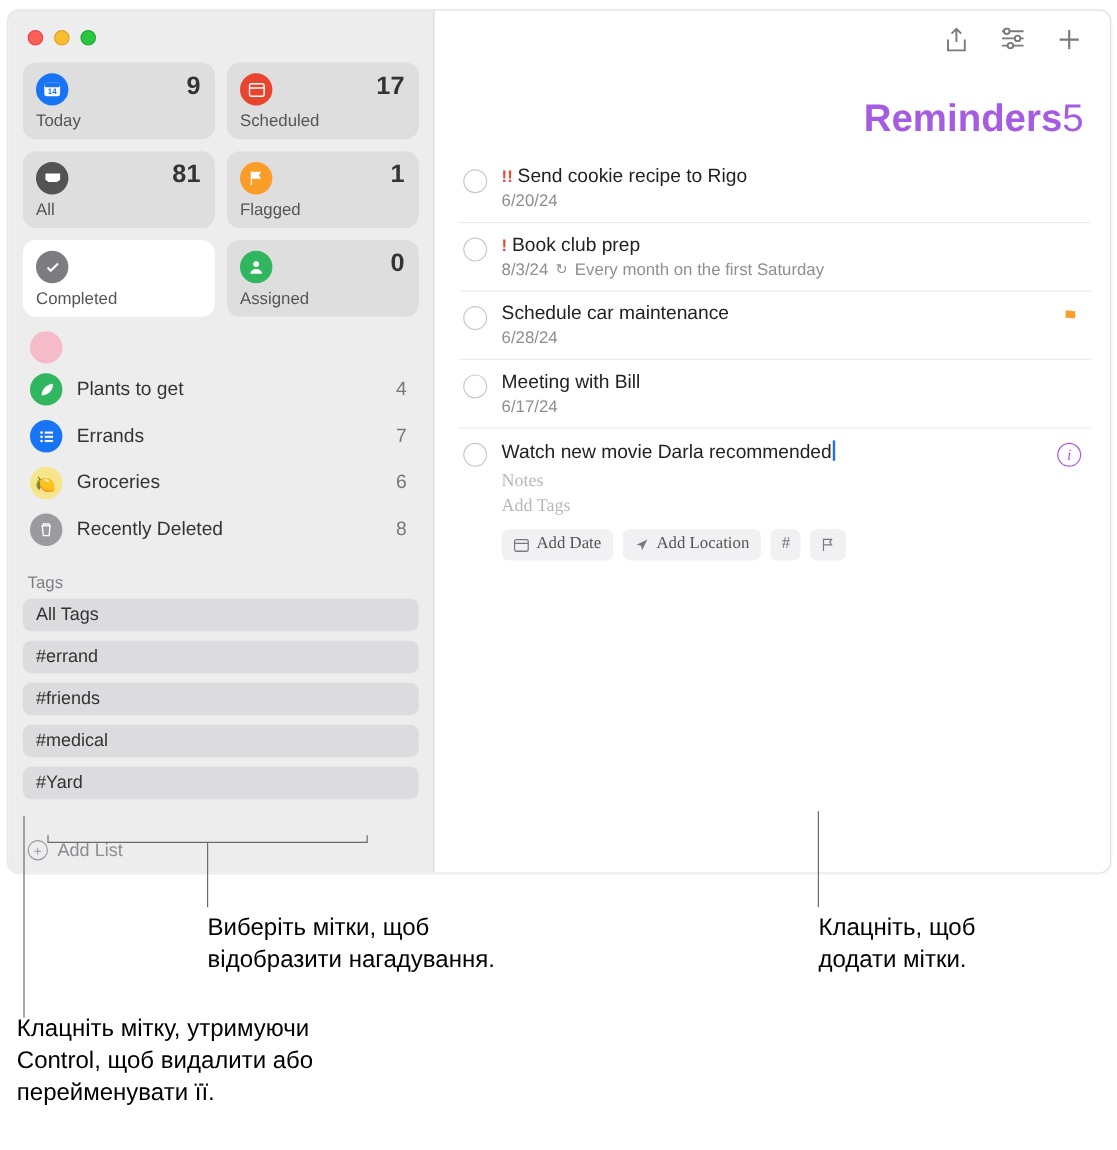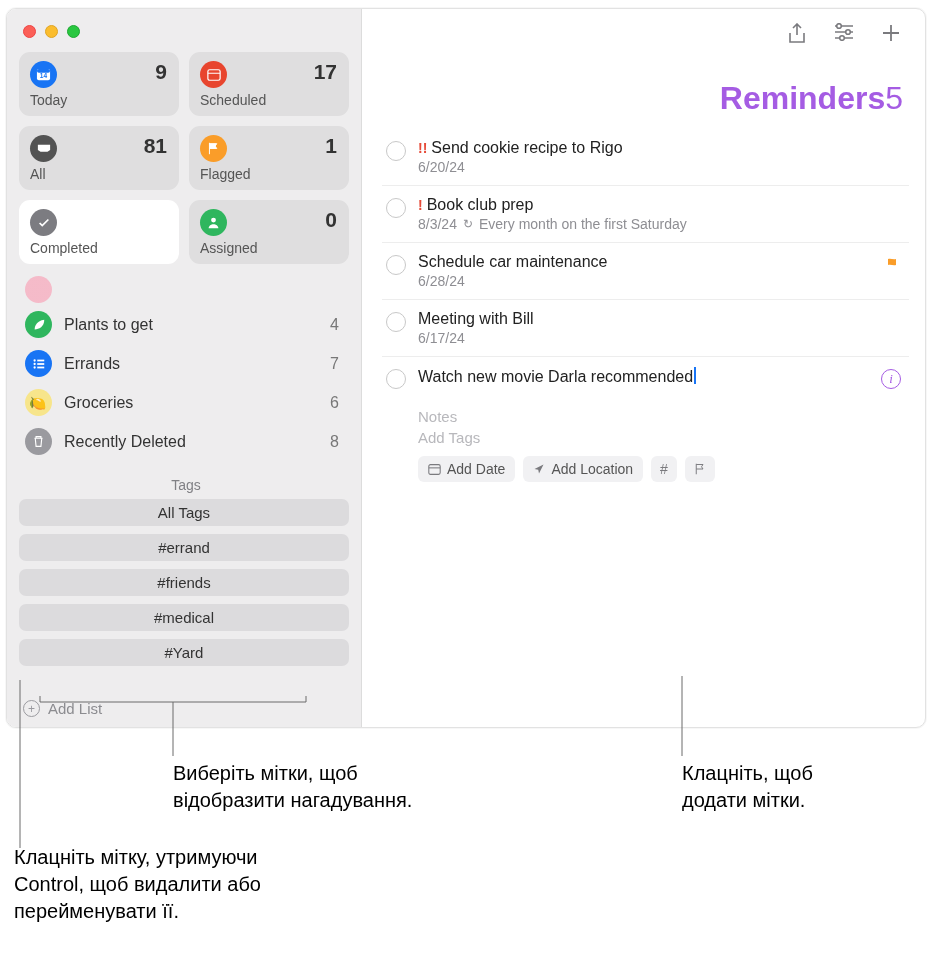--- a/index.html
+++ b/index.html
@@ -92,21 +92,21 @@
     display: inline-flex; align-items:center; justify-content:center;
     color:#fff; font-size:14px; flex-shrink: 0;
   }
   .li-pink { background: linear-gradient(#ff6f91,#ff6f91); opacity:.4; }
   .li-green { background:#2fb65e; }
   .li-blue { background:#1874f4; }
   .li-yellow { background:#f7e58b; }
   .li-gray { background:#9a9a9f; }
   .list-row .li-label { flex:1; font-size:16px; color:#333; }
   .list-row .li-count { color:#777; font-size:16px; margin-right: 4px; }
-  .tags-section { margin-top: 16px; text-align: center; }
+  .tags-section { margin-top: 16px; }
   .tags-title { color:#818185; font-size:14px; margin-bottom: 6px; padding-left:4px; }
   .tags-wrap { display:flex; flex-wrap:wrap; gap:8px;flex-direction:column; }
   .tag-chip {
     background:#dcdbdd; border-radius:7px;
     padding:5px 11px; font-size:15px; color:#333;
   }
   .add-list {
     display:flex; align-items:center; gap:8px;
     color:#8c8c90; font-size:15px;
     padding: 12px 4px 10px 4px; margin-top:auto;
@@ -150,21 +150,21 @@
   }
   .r-sub { font-size:14px; color:#8e8e93; margin-top:2px; display:flex; align-items:center; gap:6px; }
   .repeat-icon { font-size:12px; }
   .flag-ind { position:absolute; right:8px; top:14px; color:#fa9d29; font-size:16px; }
   .info-ind {
     position:absolute; right:8px; top:12px;
     width:20px; height:20px; border:1.8px solid #a55ce3; border-radius:50%;
     display:inline-flex; align-items:center; justify-content:center;
     color:#a55ce3; font-size:13px; font-style:italic; font-family: Georgia, serif;
   }
-  .edit-extra { margin-top:20px; }
+  .edit-extra { margin-top:4px;font-family:Liberation Serif, serif; }
   .edit-placeholder { color:#b8b8bc; font-size:15px; padding:2px 0; }
   .edit-toolbar { display:flex; gap:8px; margin-top:8px; }
   .pill {
     background:#f1f1f3; border-radius:6px;
     padding:5px 10px; font-size:14px; color:#555;
     display:inline-flex; align-items:center; gap:6px;
   }
   .pill.icononly { padding:5px 9px; }
   
   .callout-svg { position:absolute; pointer-events:none; }

